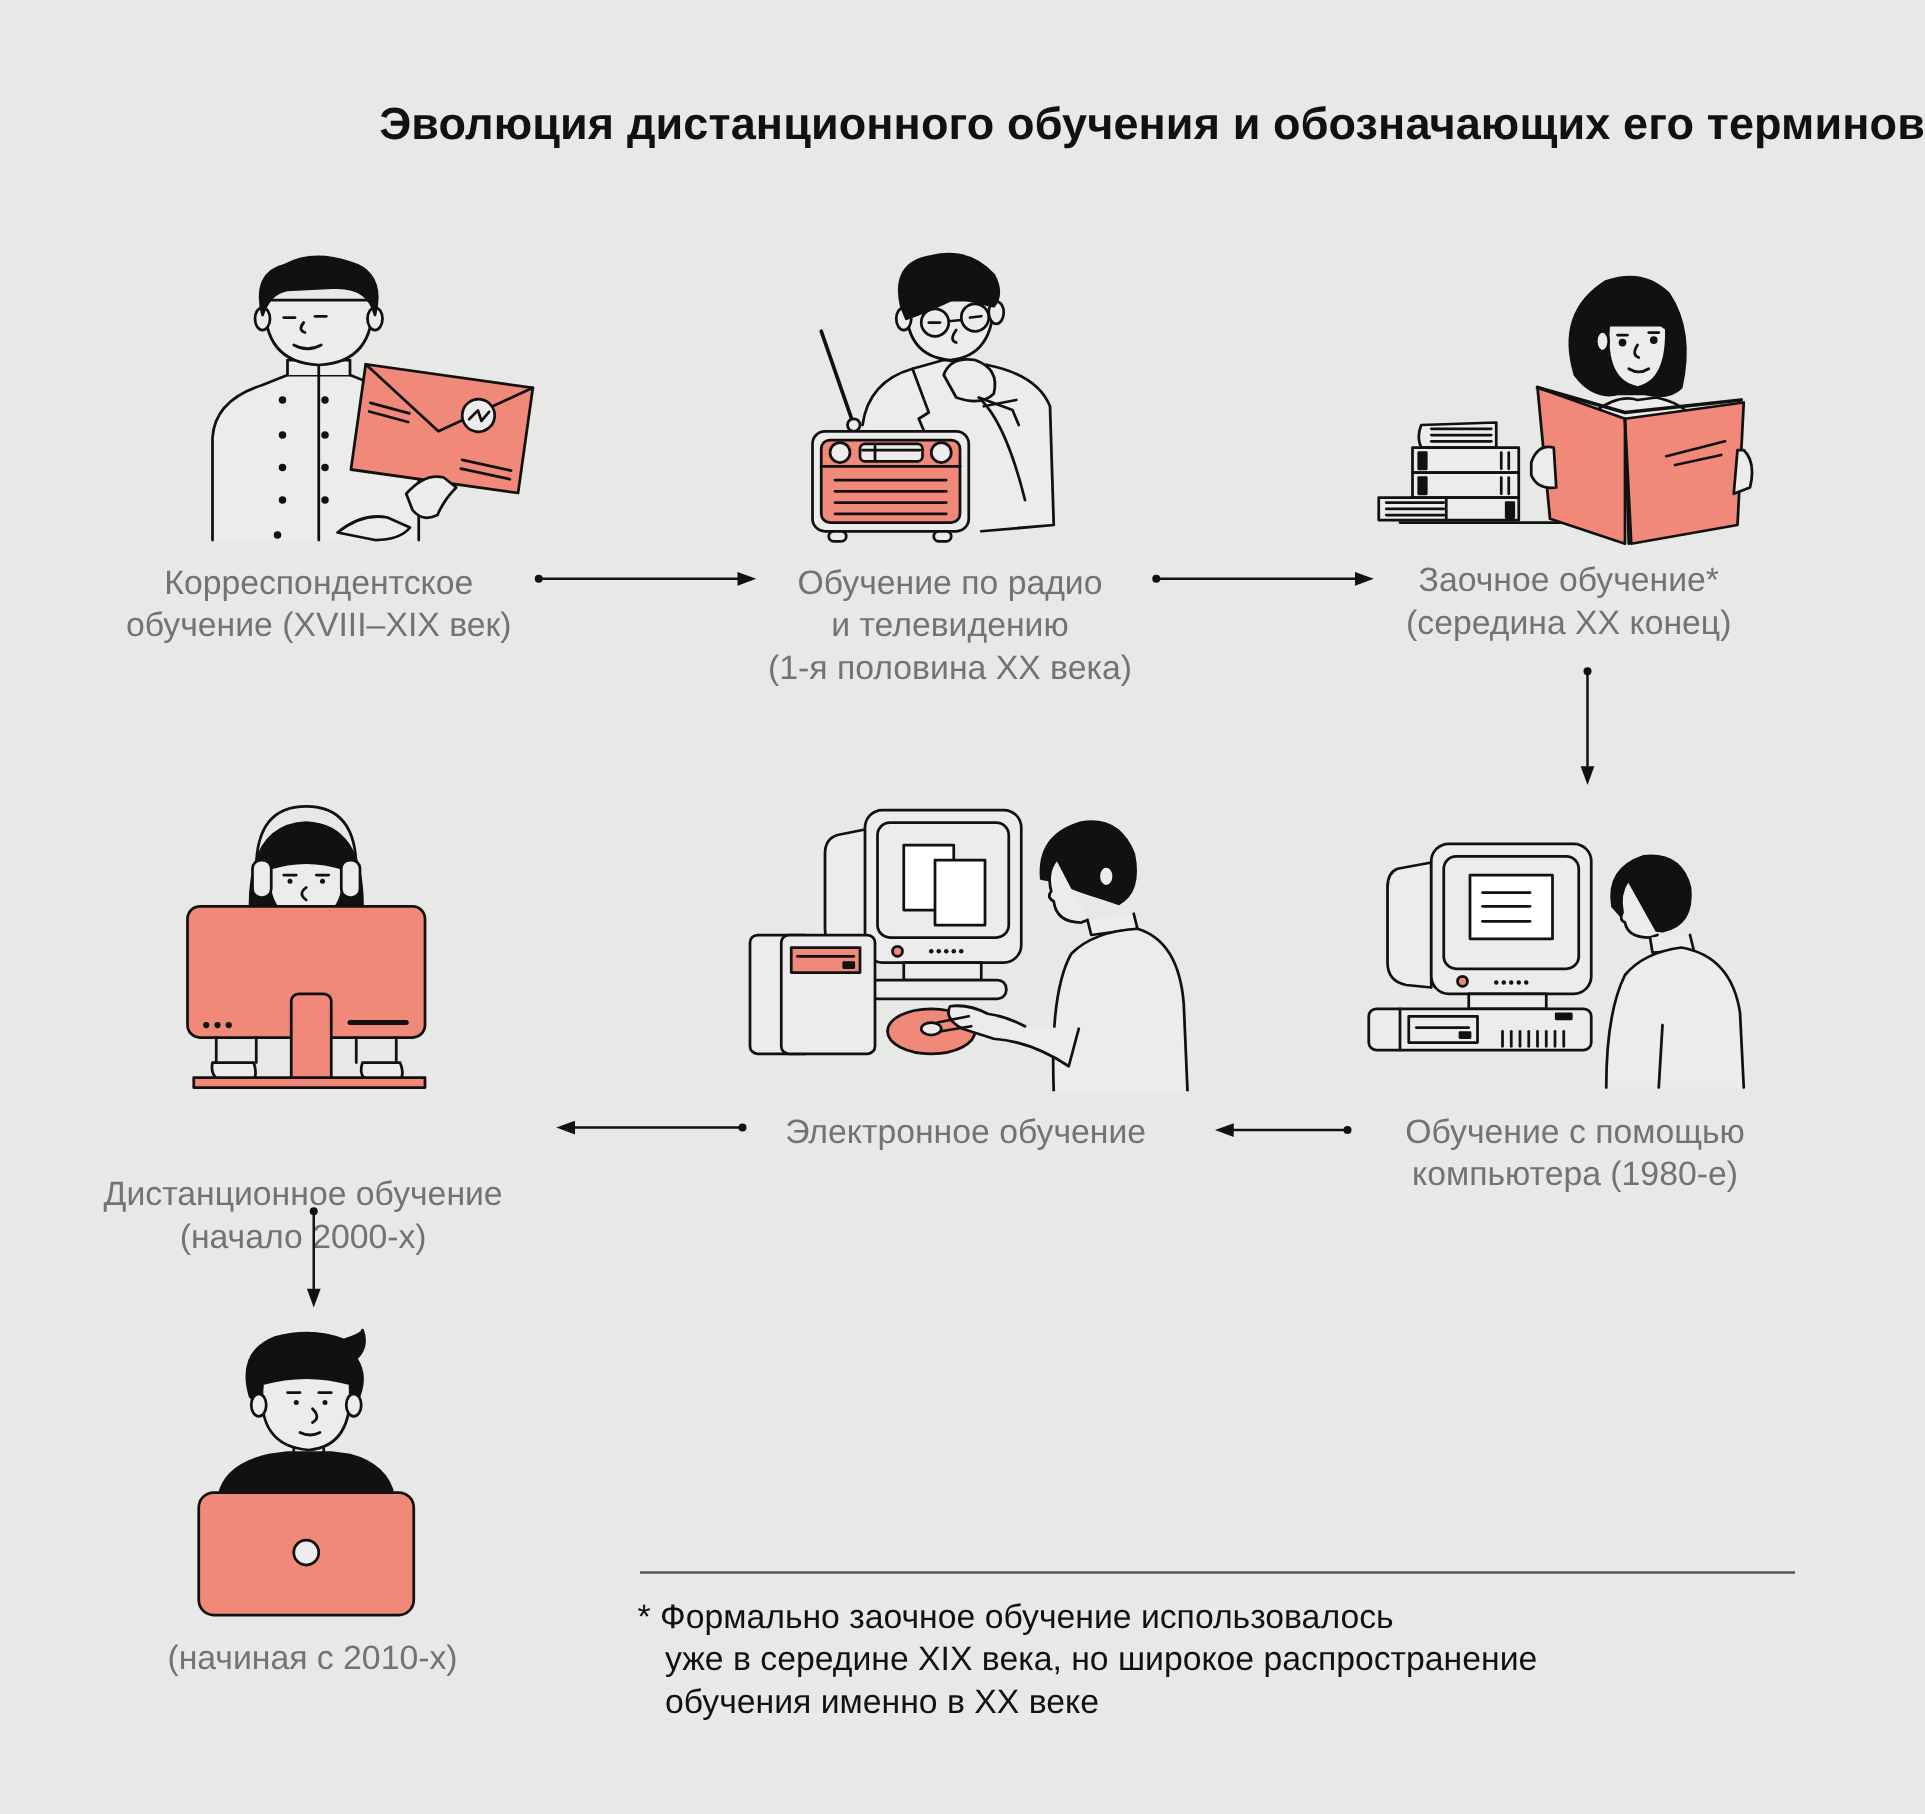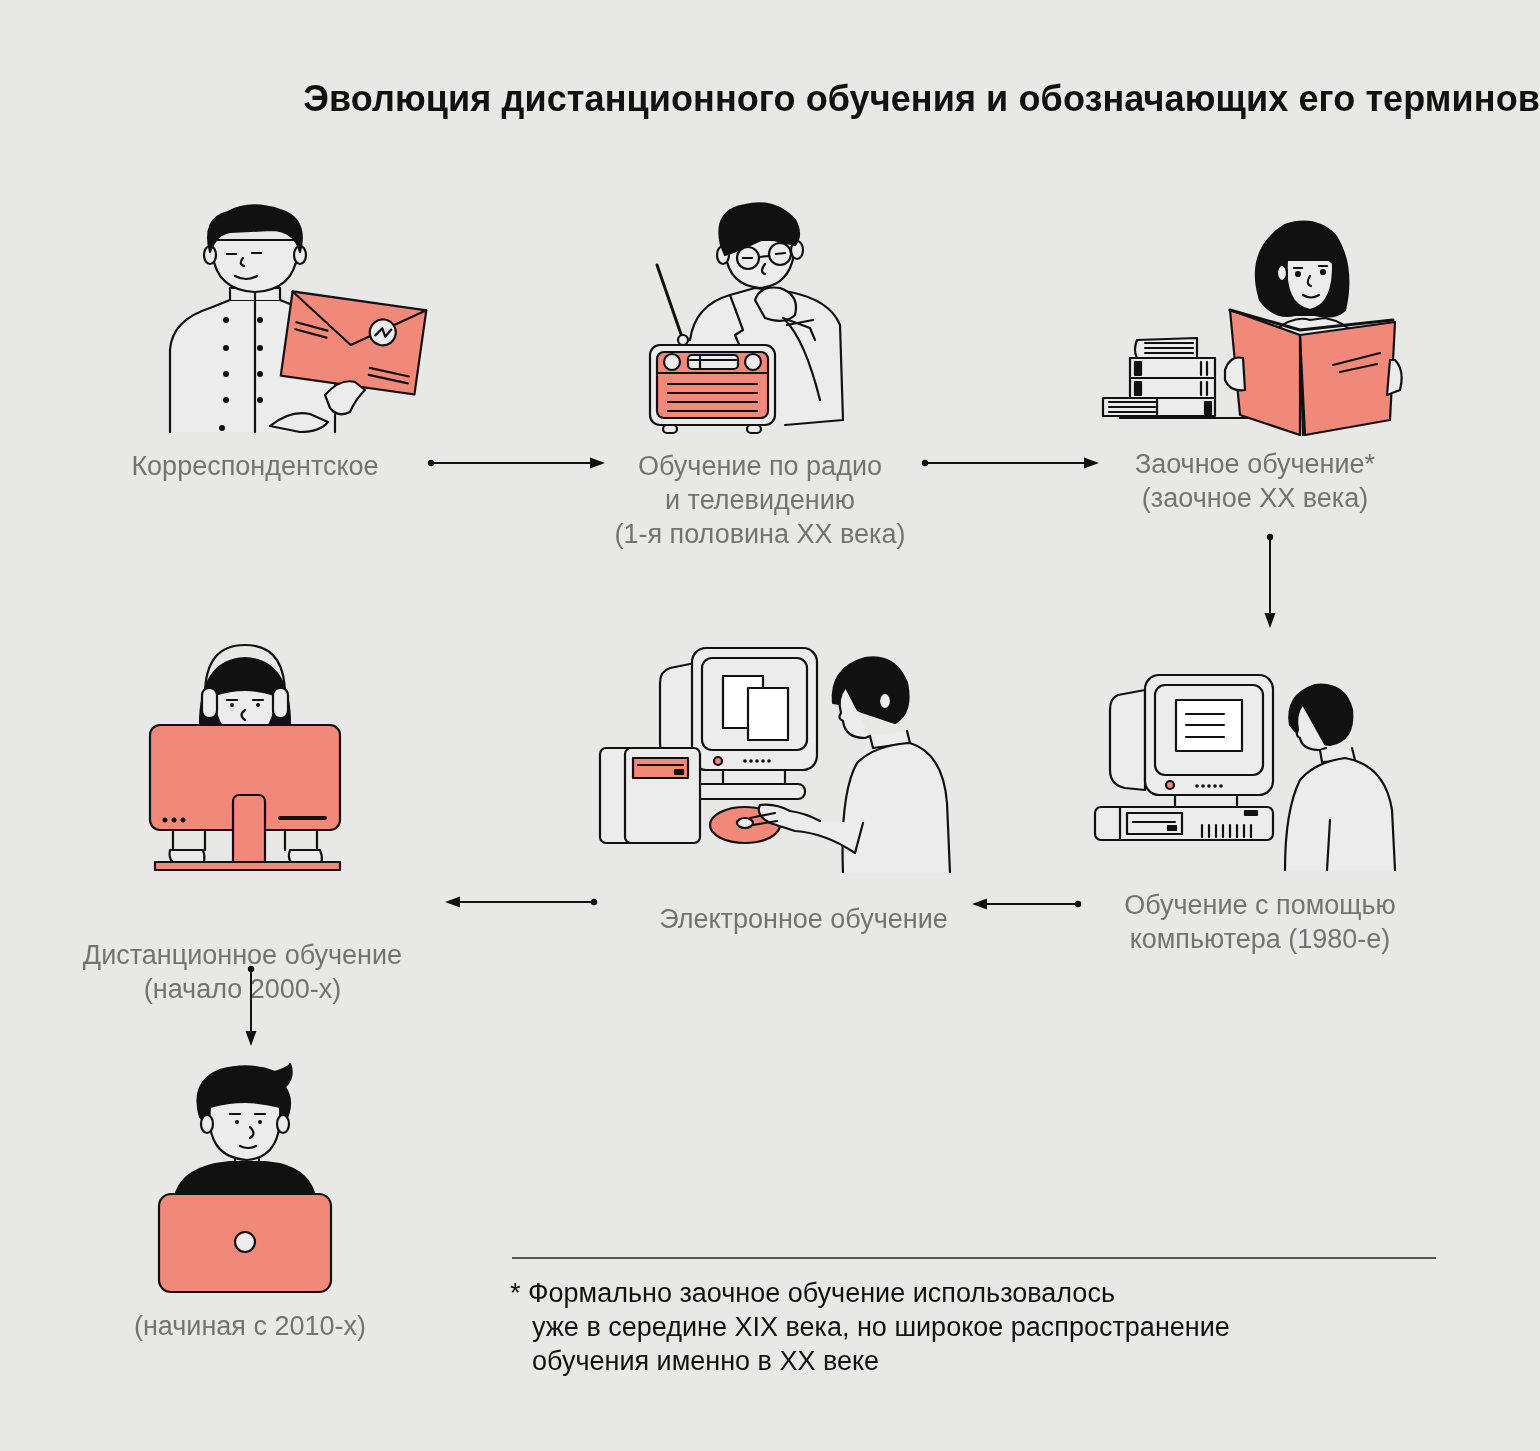--- a/index.html
+++ b/index.html
@@ -75,20 +75,21 @@
     <line x1="222" y1="172" x2="262" y2="175"></line>
     <circle cx="230" cy="128" r="13" fill="#ececec"></circle>
     <path d="M223 132 L229 124 L233 132 L238 124"></path>
   </g>
 
   <path d="M175 195 Q190 178 205 182 L215 190 Q205 200 200 212 Q188 218 180 208 Z" fill="#ececec"></path>
 </svg>
 
 <div class="label" style="left:60px; top:449px; width:390px;">
   <span>Корреспондентское</span>
+  <span>обучение (XVIII–XIX век)</span>
 </div>
 
 <svg class="illus" style="left:635px; top:200px;" width="225" height="240" viewBox="0 0 225 240" fill="none" stroke="#111" stroke-width="2.2" stroke-linejoin="round" stroke-linecap="round">
 
   <path d="M55 140 Q60 105 95 95 L120 88 L155 92 Q195 100 205 125 L208 220 L150 225" fill="#ececec"></path>
   <path d="M95 95 L108 130 L100 135 L115 170 M155 92 L150 120"></path>
 
   <path d="M90 40 Q88 85 125 88 Q160 85 160 40 Z" fill="#ececec"></path>
   <ellipse cx="88" cy="55" rx="6" ry="9" fill="#ececec"></ellipse>
   <ellipse cx="162" cy="50" rx="6" ry="9" fill="#ececec"></ellipse>
@@ -171,21 +172,21 @@
   <line x1="205" y1="125" x2="208" y2="225"></line>
   <line x1="238" y1="155" x2="285" y2="143"></line>
   <line x1="245" y1="162" x2="282" y2="154"></line>
 
   <path d="M130 160 Q135 145 148 148 L150 180 Q135 182 130 170 Z" fill="#ececec"></path>
   <path d="M300 150 Q310 160 305 180 L292 185 L295 150 Z" fill="#ececec"></path>
 </svg>
 
 <div class="label" style="left:1075px; top:447px; width:360px;">
   <span>Заочное обучение*</span>
-  <span>(заочное XX века)</span>
+  <span>(середина XX конец)</span>
 </div>
 
 <svg class="illus" style="left:1090px; top:670px;" width="320" height="205" viewBox="0 0 320 205" fill="none" stroke="#111" stroke-width="2.2" stroke-linejoin="round" stroke-linecap="round">
 
   <path d="M55 20 L28 25 Q20 28 20 40 L20 100 Q20 115 35 118 L55 120 Z" fill="#ececec"></path>
   <rect x="55" y="5" width="128" height="120" rx="14" fill="#ececec"></rect>
   <rect x="65" y="15" width="108" height="90" rx="10" fill="#ececec"></rect>
   <rect x="86" y="30" width="66" height="51" fill="#fff"></rect>
   <line x1="96" y1="44" x2="134" y2="44"></line>
     <line x1="96" y1="55" x2="134" y2="55"></line>
@@ -258,21 +259,21 @@
 
   <path d="M238 60 Q235 25 270 15 Q300 10 312 40 Q318 70 300 80 L285 75 Q268 70 250 62 Z" fill="#111"></path>
   <path d="M250 45 Q242 55 246 70 Q242 75 248 78 Q250 95 270 95 L275 93" fill="#ececec"></path>
   <ellipse cx="290" cy="58" rx="6" ry="8" fill="#ececec"></ellipse>
   <path d="M275 93 L278 105 L315 100 L312 88" fill="#ececec"></path>
   <path d="M248 230 Q245 150 262 120 Q280 102 315 100 Q348 110 352 160 L355 230" fill="#ececec"></path>
   <path d="M268 180 L260 210 Q230 190 200 188 L175 180 Q160 172 165 162 Q180 160 195 168 Q210 170 225 178" fill="#ececec"></path>
   <path d="M155 175 L180 170 M158 182 L182 178"></path>
 </svg>
 
-<div class="label" style="left:616px; top:888px; width:375px;margin-top:14px;">
+<div class="label" style="left:585px; top:888px; width:375px;">
   <span>Электронное обучение</span>
 </div>
 
 <svg class="illus" style="left:145px; top:640px;" width="200" height="235" viewBox="0 0 200 235" fill="none" stroke="#111" stroke-width="2.2" stroke-linejoin="round" stroke-linecap="round">
 
   <path d="M60 55 Q60 5 100 5 Q140 5 140 55" fill="none"></path>
 
   <path d="M55 85 Q55 20 100 18 Q145 20 145 85 Z" fill="#111"></path>
 
   <path d="M70 55 Q68 95 100 98 Q132 95 130 55 Q100 45 70 55 Z" fill="#ececec"></path>

